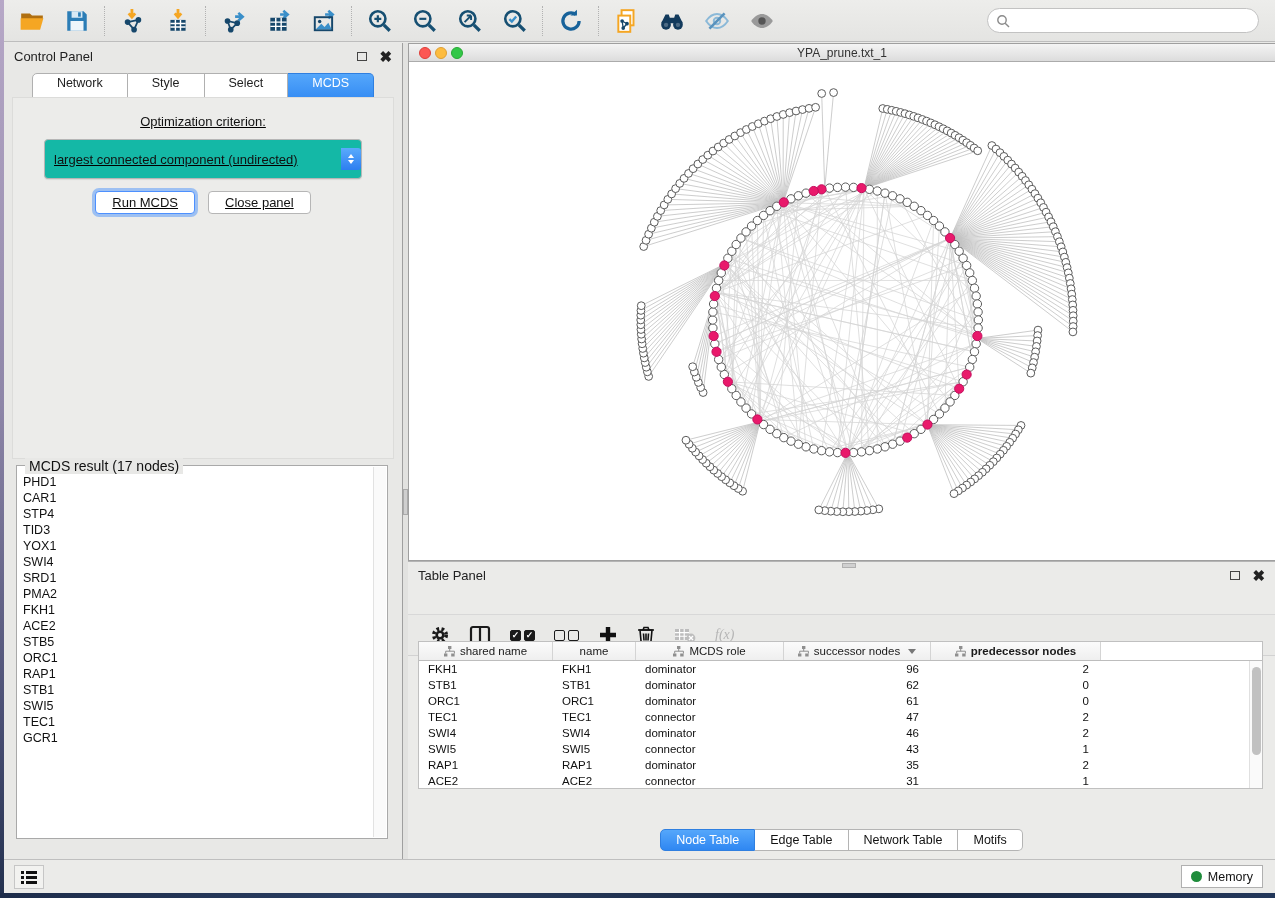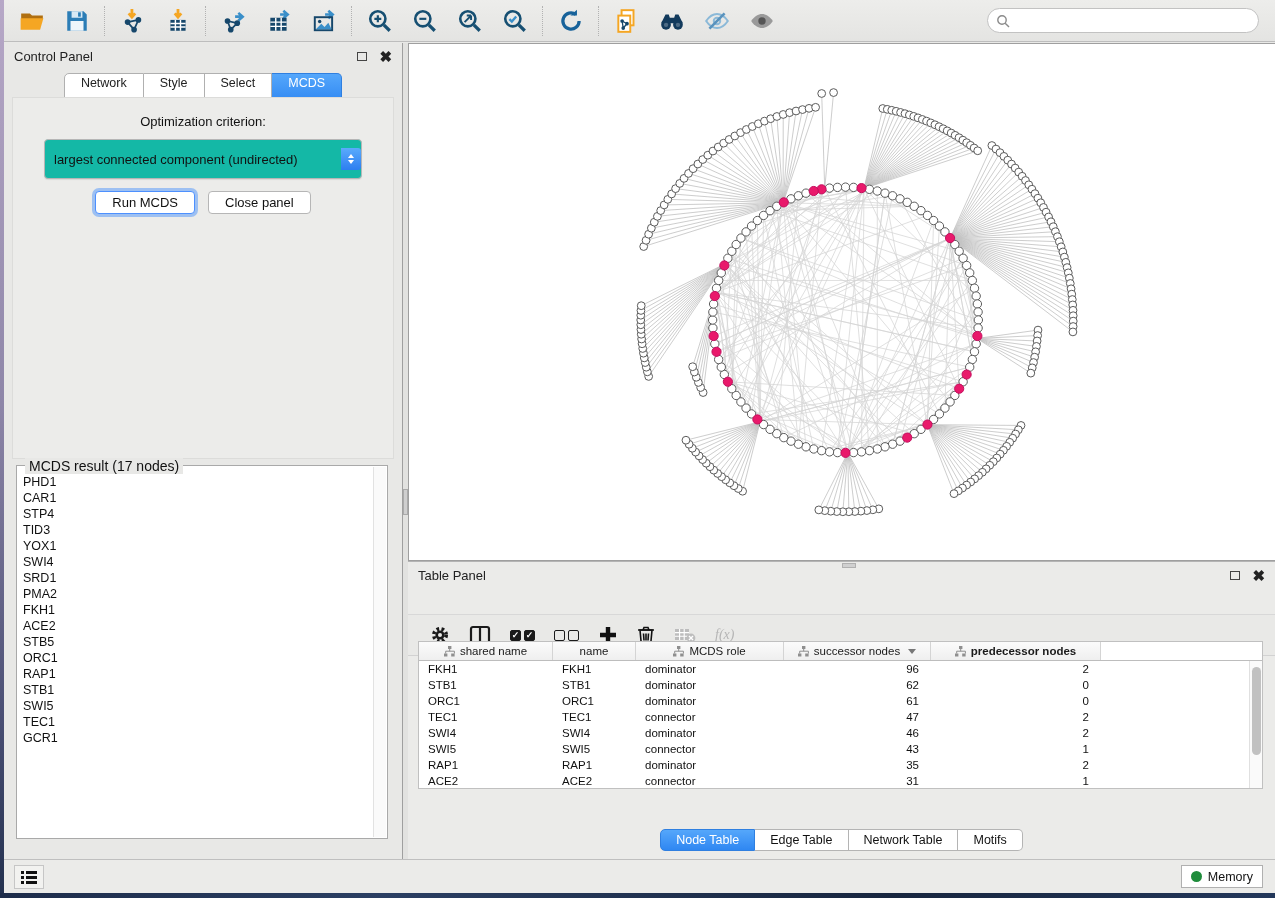--- a/index.html
+++ b/index.html
@@ -26,27 +26,27 @@
 
   
   #control-panel { position:absolute; left:4px; top:43px; width:399px; bottom:39px;
     background:#e8e8e6; border-right:1px solid #9f9f9f; }
   .panel-titlebar { height:26px; display:flex; align-items:center; padding:0 10px;
     font-size:13px; color:#222; }
   .panel-titlebar .spacer { flex:1; }
   .float-icon { width:10px; height:9px; border:1.5px solid #444; margin-right:12px; cursor:pointer; }
   .close-icon { font-size:15px; font-weight:bold; color:#222; line-height:1; cursor:pointer; }
   #control-tabs { display:flex; justify-content:center; margin-top:4px; }
-  .ctab { height:31px; line-height:19px; padding:0 16px; font-size:12.5px; background:#fff;
+  .ctab { height:31px; line-height:19px; padding:0 24px; font-size:12.5px; background:#fff;
     border:1px solid #b0b0b0; border-left:none; color:#222; cursor:pointer; }
   .ctab:first-child { border-left:1px solid #b0b0b0; border-radius:5px 0 0 5px; }
   .ctab:last-child { border-radius:0 5px 5px 0; }
   .ctab.active { background:linear-gradient(#55a7fb,#2f87f2); border-color:#2f7fe0; color:#fff; }
   #mcds-content { position:absolute; left:8px; right:8px; top:54px; height:362px;
-    background:#ececea; border:1px solid #dcdcda; }
+    background:#ececea; border:1px solid #dcdcda;text-decoration:underline; }
   #criterion-label { text-align:center; margin-top:16px; font-size:13px; color:#111; }
   #criterion-select { margin:10px auto 0; width:318px; height:40px; background:#14b8a6;
     border:1px solid #b6b6b6; border-radius:4px; display:flex; align-items:center; cursor:pointer;
     box-shadow:0 1px 1px rgba(0,0,0,.08); }
   #criterion-select .sel-text { flex:1; font-size:13px; padding-left:9px; color:#111;
     white-space:nowrap; overflow:hidden; }
   .sel-cap { width:20px; height:22px; margin:0; border-radius:0 3px 3px 0;
     background:linear-gradient(#5aabfc,#2d7ef0); display:flex; flex-direction:column;
     align-items:center; justify-content:center; gap:2px; }
   .sel-cap .up { width:0; height:0; border-left:3.5px solid transparent; border-right:3.5px solid transparent; border-bottom:4px solid #fff; }
@@ -342,20 +342,26 @@
       </div>
     <div id="mcds-scroll"></div>
   </div>
 </div>
 
 <div id="v-split">
     <div class="grip"></div>
   </div>
 
 <div id="network-window">
+  <div id="network-titlebar">
+    <span class="traffic red"></span>
+    <span class="traffic yellow"></span>
+    <span class="traffic green"></span>
+    <span id="network-title">YPA_prune.txt_1</span>
+  </div>
   <div id="network-canvas">
     <svg id="net-svg" viewBox="0 0 867 498" preserveAspectRatio="xMidYMid meet">
         <g stroke="#9a9a9a" stroke-width="0.75" opacity="0.42">
           <line x1="484.16244997665723" y1="382.3571602771602" x2="327.54314583614376" y2="182.44738868475622"></line>
           <line x1="554.7656514118769" y1="196.1918181181788" x2="420.96862152604206" y2="390.0302802550412"></line>
           <line x1="351.50924791169024" y1="359.88391093482403" x2="337.44807049324356" y2="169.80468645397423"></line>
           <line x1="455.51002242768874" y1="126.29434685737115" x2="342.95479810218916" y2="163.9547981021892"></line>
           <line x1="563.9778752456366" y1="297.567906162742" x2="561.3571602771601" y2="210.83755002334277"></line>
           <line x1="306.90636910240386" y1="230.347745121238" x2="460.9739200292495" y2="127.1785523760299"></line>
           <line x1="374.56028214947656" y1="140.5679701497627" x2="558.282679516948" y2="203.41509687478336"></line>

